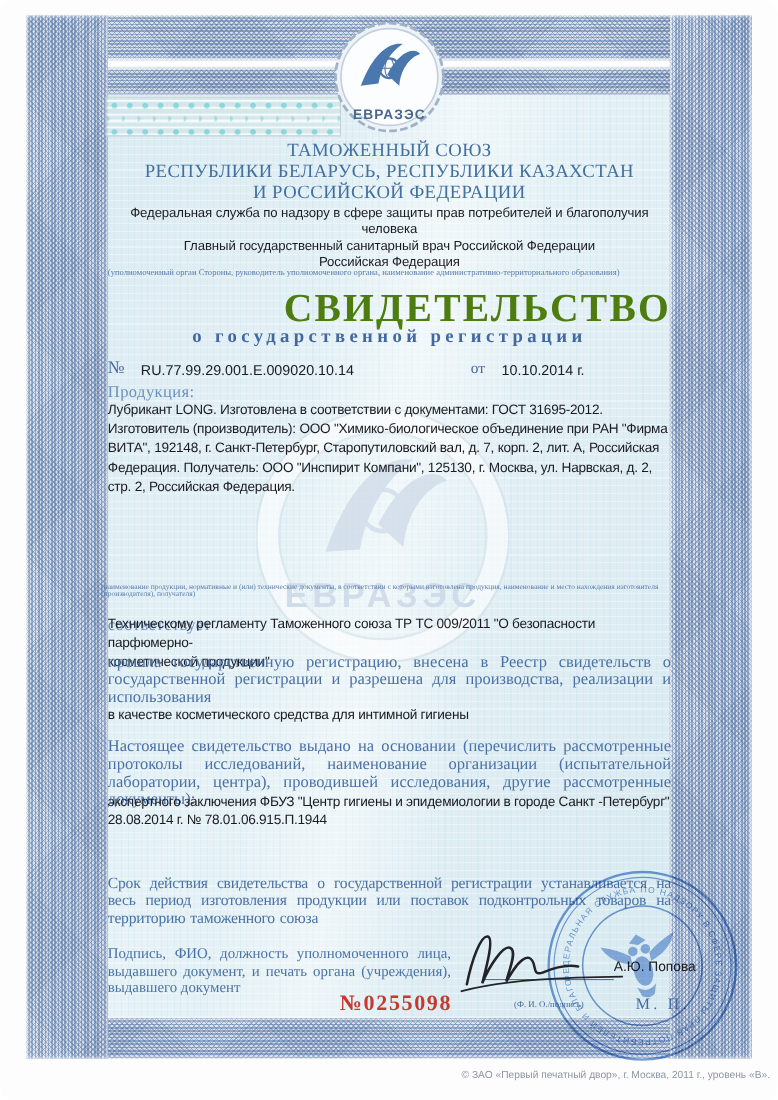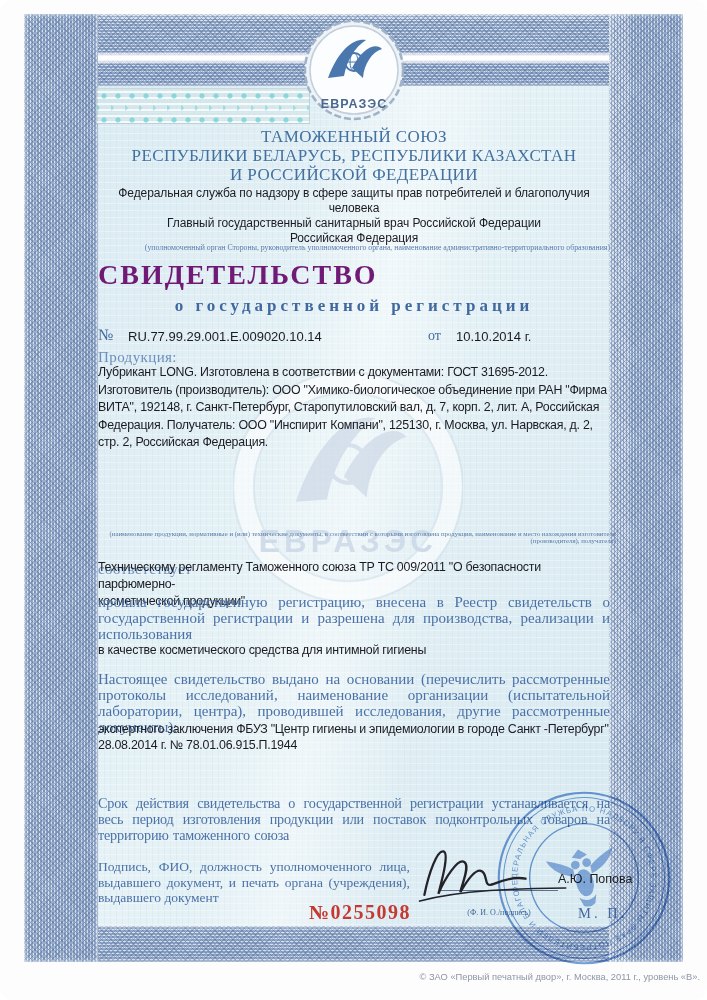--- a/index.html
+++ b/index.html
@@ -41,24 +41,24 @@
       repeating-linear-gradient(0deg, rgba(255,255,255,.7) 0 2px, rgba(205,226,228,.55) 2px 6px);
     background-size:14px 24px,14px 24px,auto;}
   
   .abs{position:absolute;z-index:5;}
   .serifblue{color:#44699e;font-family:"Liberation Serif",serif;text-align:center;}
   .sansblack{color:#1b1b22;font-family:"Liberation Sans",sans-serif;}
   .hdr-union{left:98px;top:127px;width:512px;text-align:center;font-weight:normal;
       font-size:17px;line-height:19px;color:#42709f;letter-spacing:.4px;}
   .hdr-agency{left:98px;top:186px;width:512px;text-align:center;
       font-size:12px;line-height:15px;letter-spacing:-.1px;}
-  .fnote{color:#5a7bab;text-align:right;}
+  .fnote{color:#5a7bab;text-align:left;}
   .fnote1{left:98px;top:243px;width:512px;font-size:7.8px;}
-  .title-main{left:98px;top:259px;width:512px;text-align:left;font-weight:bold;
-      font-size:28px;letter-spacing:2px;color:#701a75;}
+  .title-main{left:98px;top:259px;width:512px;text-align:right;font-weight:bold;
+      font-size:36px;letter-spacing:2px;color:#4d7c0f;}
   .title-sub{left:98px;top:296px;width:512px;text-align:center;font-weight:bold;
       font-size:17px;letter-spacing:4px;color:#41699f;}
   .numrow{left:98px;top:326px;width:512px;height:20px;}
   .numrow .no{position:absolute;left:0;top:0;font-size:16px;color:#44699e;}
   .numrow .num{position:absolute;left:30px;top:3px;font-size:13px;}
   .numrow .from{position:absolute;left:330px;top:2px;font-size:14px;color:#44699e;}
   .numrow .date{position:absolute;left:358px;top:3px;font-size:13px;}
   .plabel{font-size:15px;color:#6b8fbe;letter-spacing:.4px;}
   .prod-label{left:98px;top:349px;}
   .prod-text{left:98px;top:364px;width:516px;font-size:12.4px;line-height:17.5px;letter-spacing:-.25px;}

